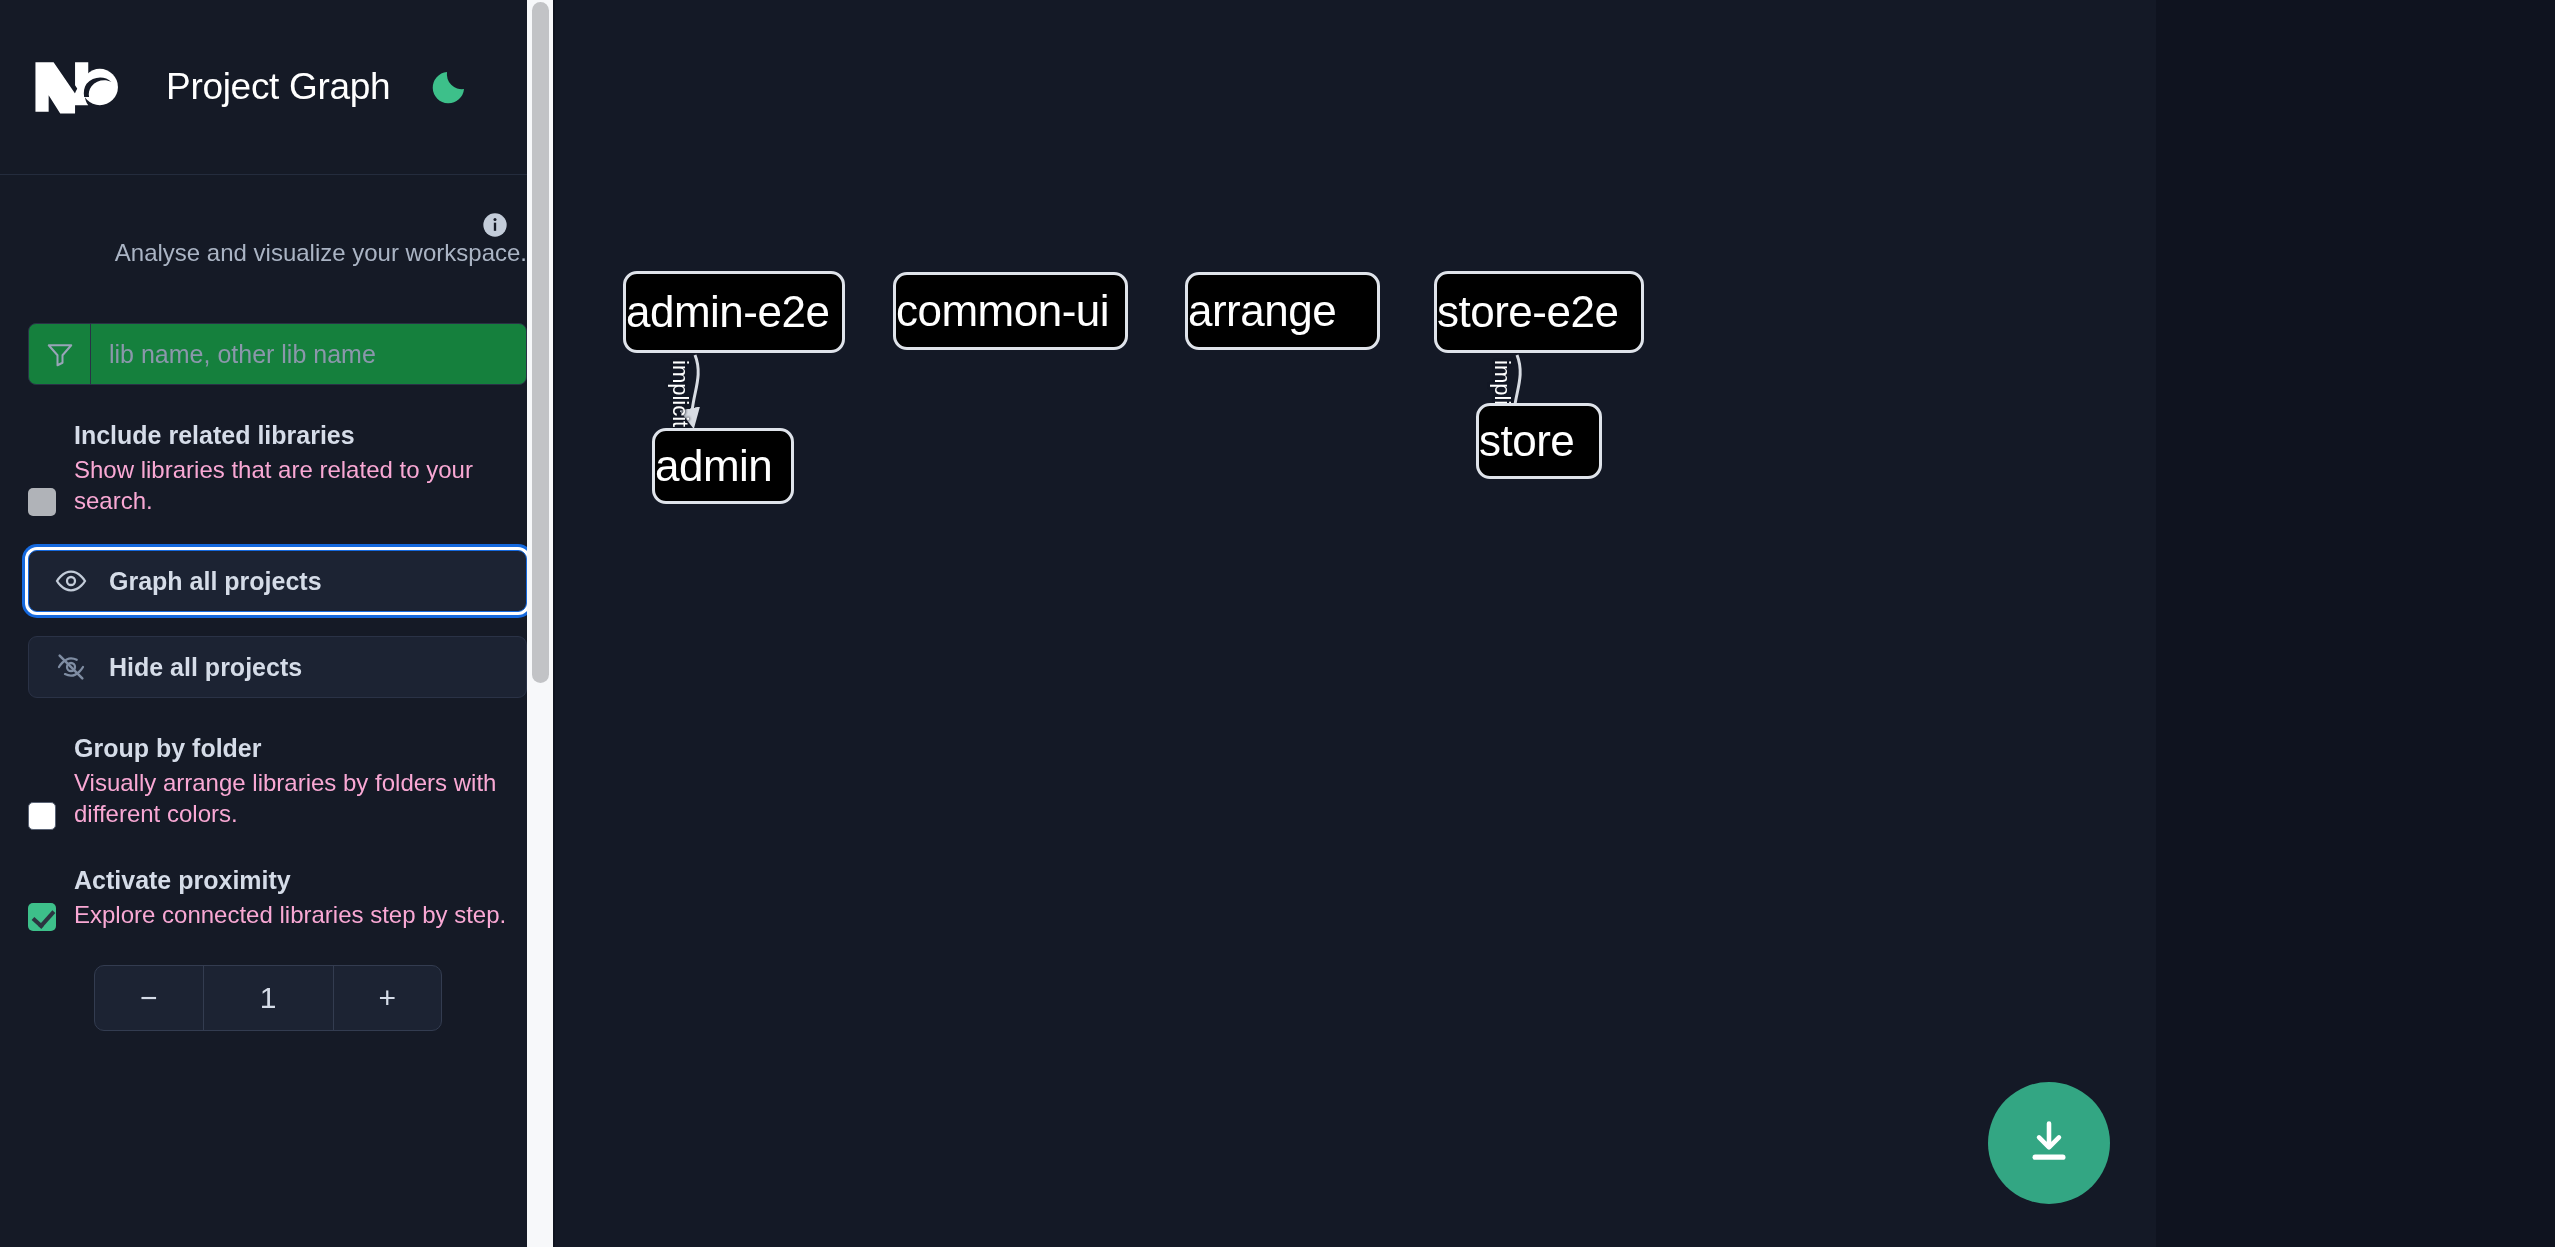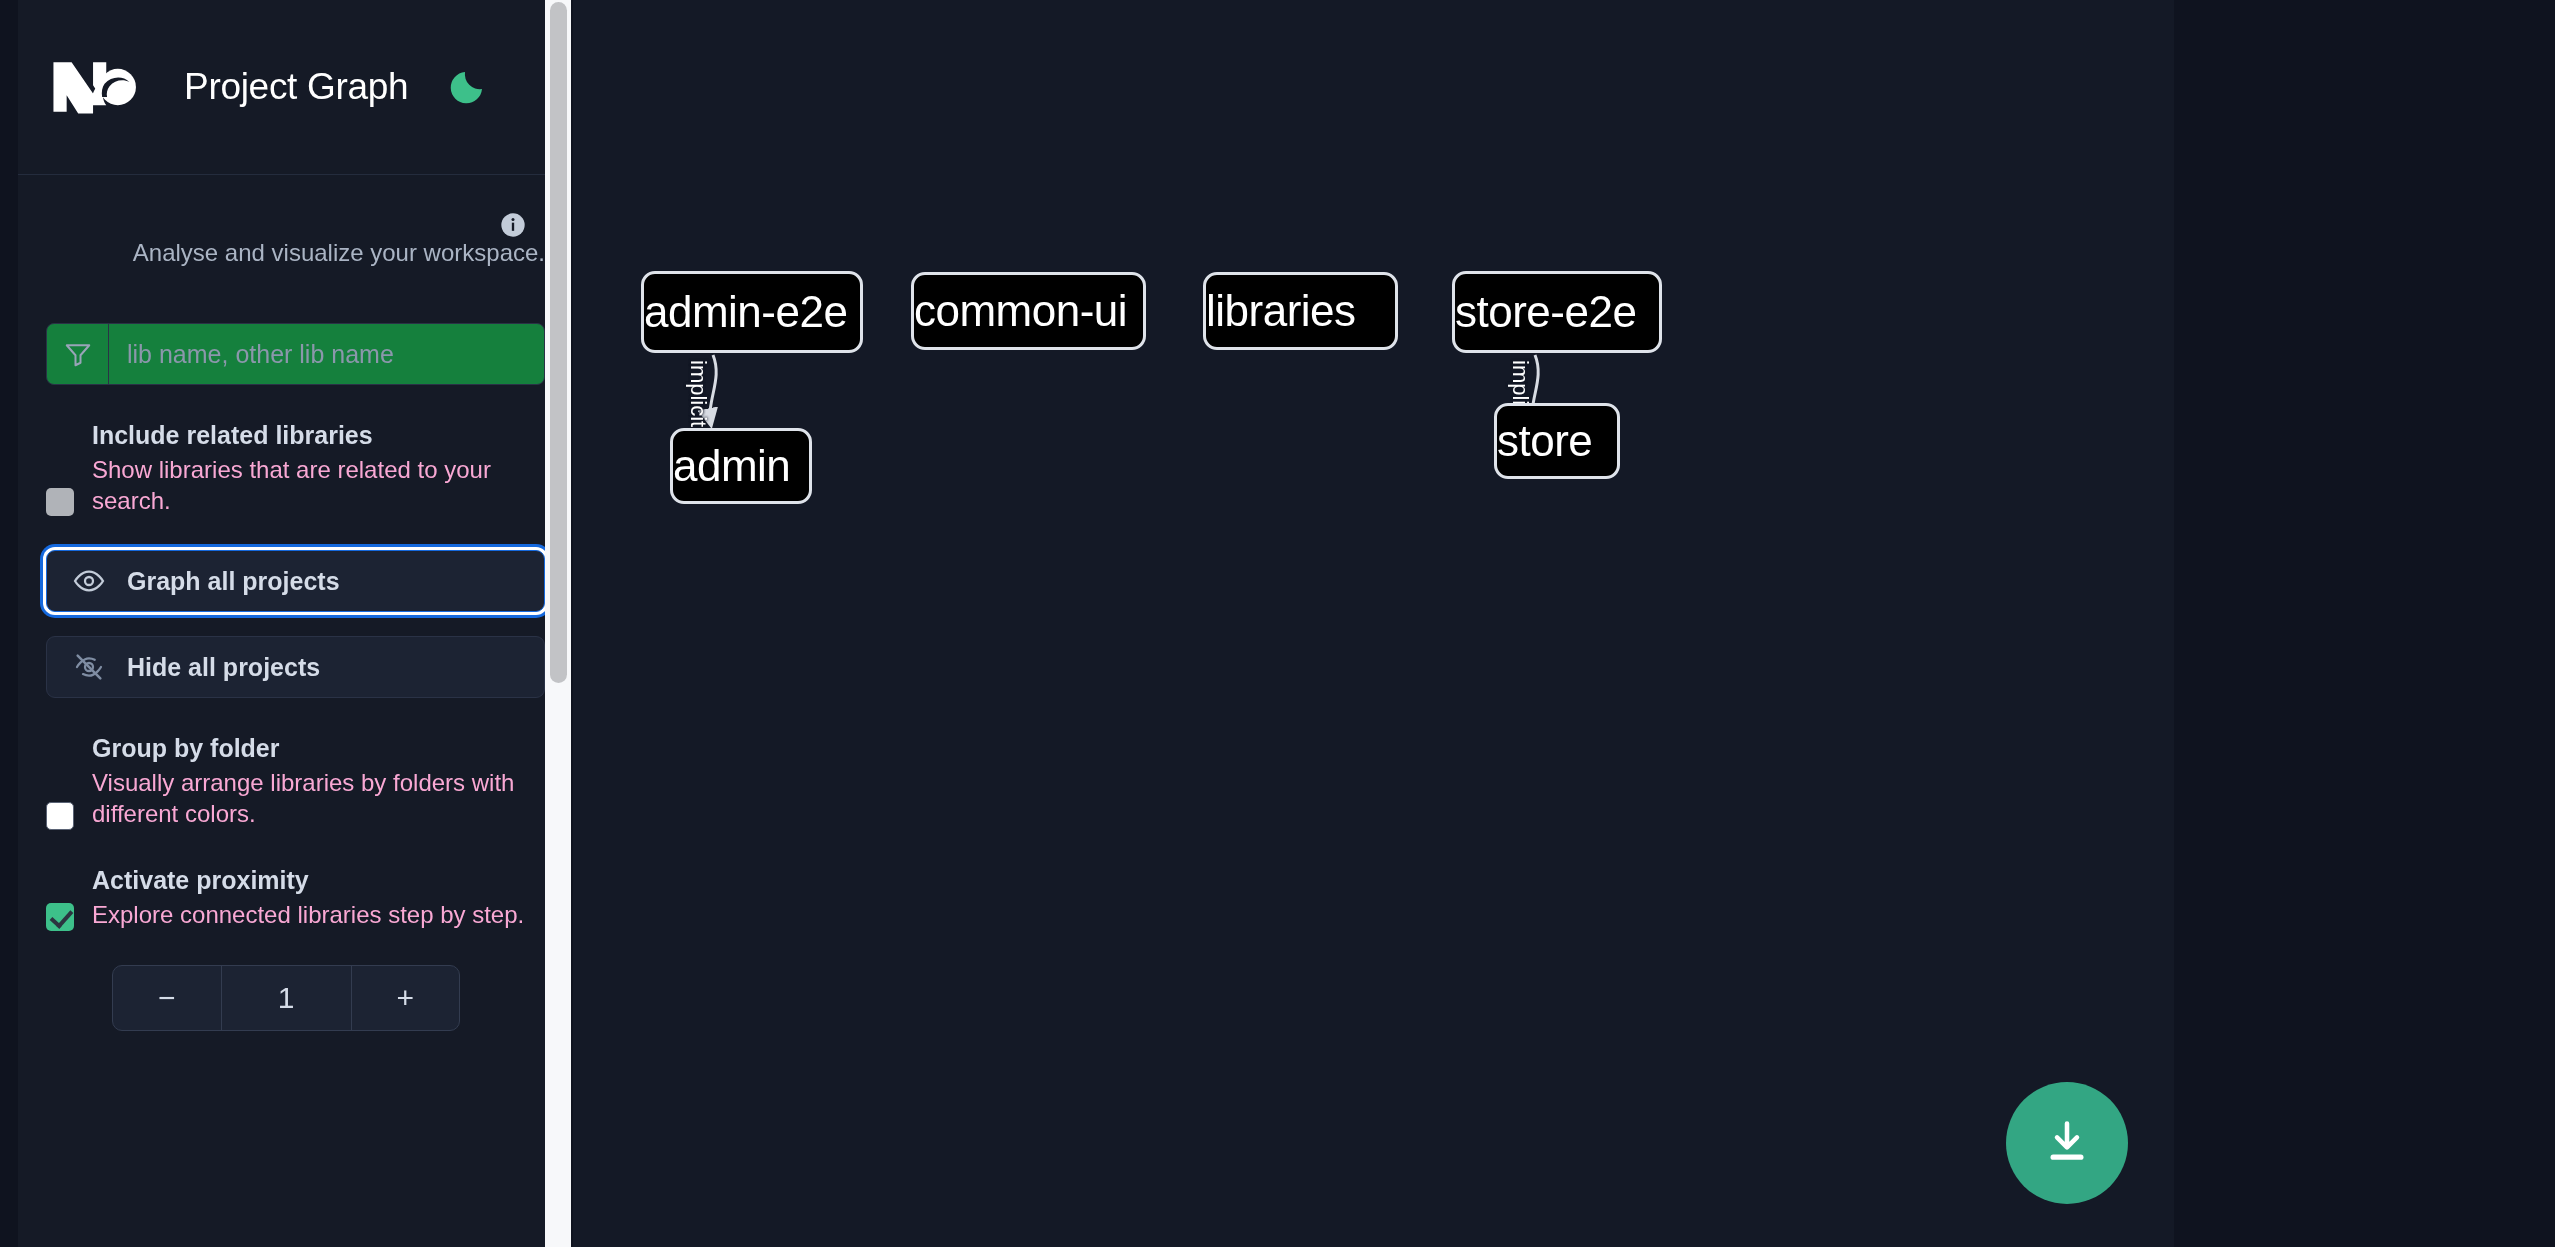--- a/index.html
+++ b/index.html
@@ -2,21 +2,21 @@
 <html><head>
 <meta charset="utf-8">
 <style>
   * { box-sizing: border-box; margin: 0; padding: 0; }
   html, body {
     width: 2555px; height: 1247px;
     background: #0f131f;
     font-family: "Liberation Sans", sans-serif;
     overflow: hidden;
   }
-  #app { position: relative; width: 2156px; height: 1247px; display: flex; margin-left: 18px; }
+  #app { position: relative; width: 2156px; height: 1247px; display: flex; }
 
   
   .sidebar {
     position: relative;
     width: 555px; height: 1247px;
     background: #151a26;
     flex: 0 0 555px;
     overflow: hidden;
   }
   .sb-header {
@@ -308,21 +308,21 @@
     <span class="edge-label" style="left:138px; top:360px;">implicit</span>
     <span class="edge-label" style="left:960px; top:360px;">implicit</span>
 
     <div class="gnode" style="left:68px;  top:271px; width:222px; height:82px;">
         <span>admin-e2e</span>
       </div>
     <div class="gnode" style="left:338px; top:272px; width:235px; height:78px;">
         <span>common-ui</span>
       </div>
     <div class="gnode" style="left:630px; top:272px; width:195px; height:78px;">
-        <span>libraries</span>
+        <span>arrange</span>
       </div>
     <div class="gnode" style="left:879px; top:271px; width:210px; height:82px;">
         <span>store-e2e</span>
       </div>
     <div class="gnode" style="left:97px;  top:428px; width:142px; height:76px;">
         <span>admin</span>
       </div>
     <div class="gnode" style="left:921px; top:403px; width:126px; height:76px;">
         <span>store</span>
       </div>

